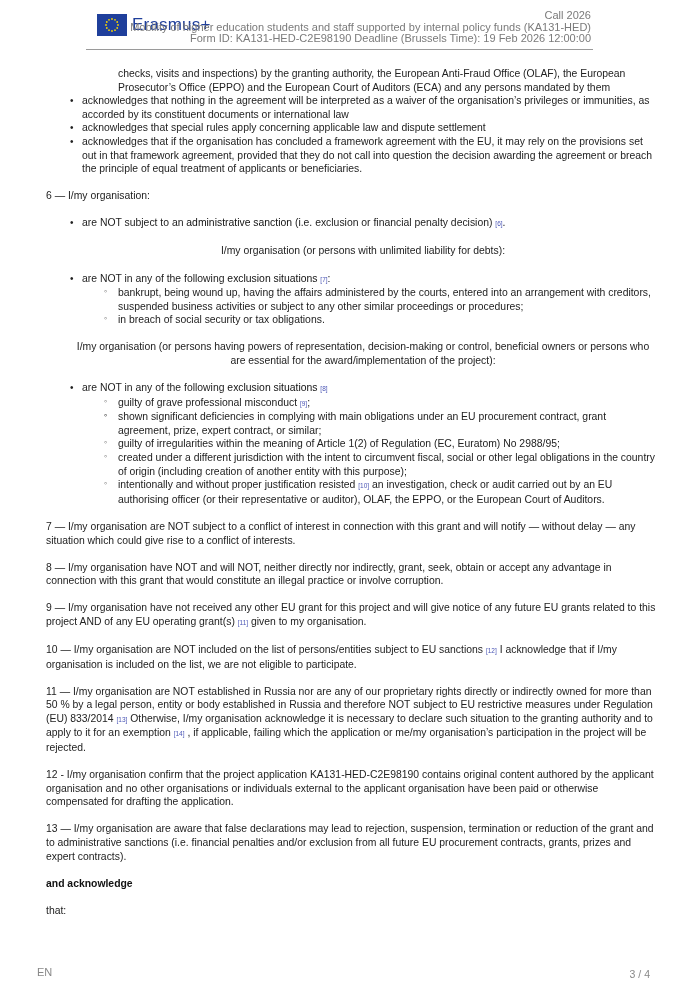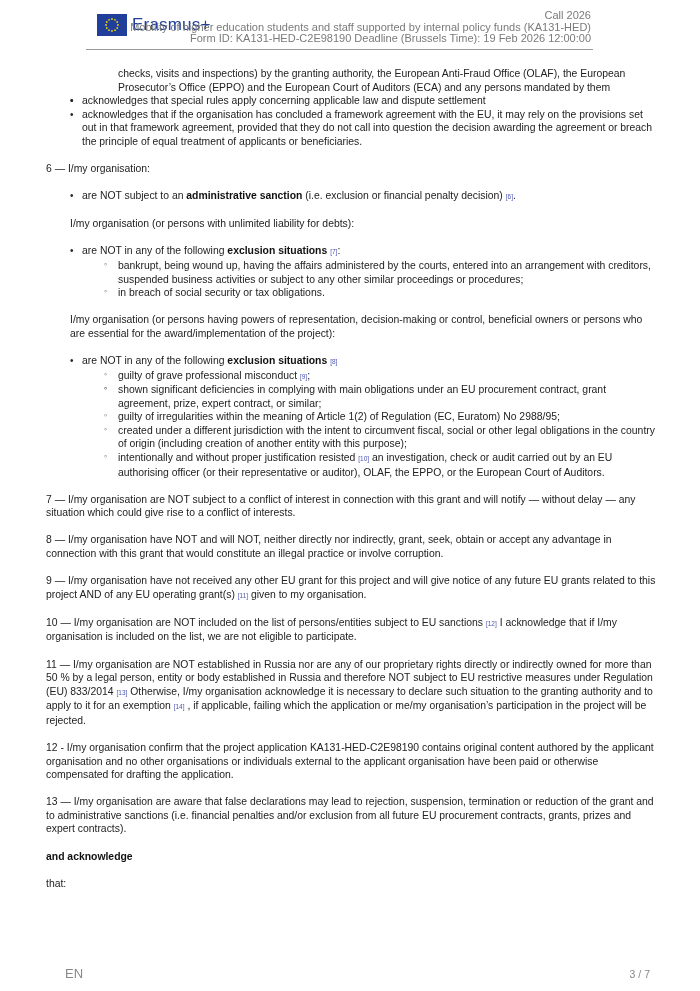--- a/index.html
+++ b/index.html
@@ -24,26 +24,26 @@
     }
     .content p { margin: 0; }
     .cont { padding-left: 72px; }
     ul { margin: 0; padding: 0; list-style: none; }
     li { position: relative; }
     .b1 { padding-left: 36px; }
     .b1 > .dot { position: absolute; left: 24px; top: 0; font-size: 10px; }
     .b2 { padding-left: 72px; }
     .b2 > .dot { position: absolute; left: 58px; top: -1px; font-size: 9px; color: #666; }
     .gap { height: 13.5px; }
-    .sub { padding-left: 24px; }
+    .sub { padding-left: 24px; text-align: center; }
     .sup { color: #4a55b5; font-size: 6.5px; vertical-align: baseline; }
-    b { font-weight: bold; color: #111; }
+    b { font-weight: normal; color: #111; }
     .center { font-weight: bold; color: #111; }
 
-    .footer-lang { position: absolute; left: 37px; top: 966px; font-size: 13px; color: #888; margin-left: 28px; }
+    .footer-lang { position: absolute; left: 37px; top: 966px; font-size: 11px; color: #888; }
     .footer-page { position: absolute; right: 50px; top: 968px; font-size: 10.5px; color: #888; }
   </style>
 </head>
 <body>
 
 <div class="header">
   <div class="logo">
     <div class="eu-flag">
       <svg width="30" height="22" viewBox="0 0 30 22">
         <g fill="#f5d300">
@@ -68,21 +68,21 @@
     <div>Call 2026</div>
     <div>Mobility of higher education students and staff supported by internal policy funds (KA131-HED)</div>
     <div>Form ID: KA131-HED-C2E98190 Deadline (Brussels Time): 19 Feb 2026 12:00:00</div>
   </div>
   <div class="header-rule"></div>
 </div>
 
 <div class="content">
   <p class="cont">checks, visits and inspections) by the granting authority, the European Anti-Fraud Office (OLAF), the European Prosecutor’s Office (EPPO) and the European Court of Auditors (ECA) and any persons mandated by them</p>
   <ul>
-    <li class="b1"><span class="dot">•</span></li>
+    <li class="b1"><span class="dot">•</span><span>acknowledges that nothing in the agreement will be interpreted as a waiver of the organisation’s privileges or immunities, as accorded by its constituent documents or international law</span></li>
     <li class="b1"><span class="dot">•</span><span>acknowledges that special rules apply concerning applicable law and dispute settlement</span></li>
     <li class="b1"><span class="dot">•</span><span>acknowledges that if the organisation has concluded a framework agreement with the EU, it may rely on the provisions set out in that framework agreement, provided that they do not call into question the decision awarding the agreement or breach the principle of equal treatment of applicants or beneficiaries.</span></li>
   </ul>
   <div class="gap"></div>
 
   <p>6 — I/my organisation:</p>
   <div class="gap"></div>
   <ul>
     <li class="b1"><span class="dot">•</span><span>are NOT subject to an </span><b>administrative sanction</b><span> (i.e. exclusion or financial penalty decision) </span><a class="sup">[6]</a><span>.</span></li>
   </ul>
@@ -121,13 +121,13 @@
   <p>12 - I/my organisation confirm that the project application KA131-HED-C2E98190 contains original content authored by the applicant organisation and no other organisations or individuals external to the applicant organisation have been paid or otherwise compensated for drafting the application.</p>
   <div class="gap"></div>
   <p>13 — I/my organisation are aware that false declarations may lead to rejection, suspension, termination or reduction of the grant and to administrative sanctions (i.e. financial penalties and/or exclusion from all future EU procurement contracts, grants, prizes and expert contracts).</p>
   <div class="gap"></div>
   <p class="center">and acknowledge</p>
   <div class="gap"></div>
   <p>that:</p>
 </div>
 
 <div class="footer-lang">EN</div>
-<div class="footer-page">3 / 7</div>
+<div class="footer-page">3 / 4</div>
 
 </body></html>

